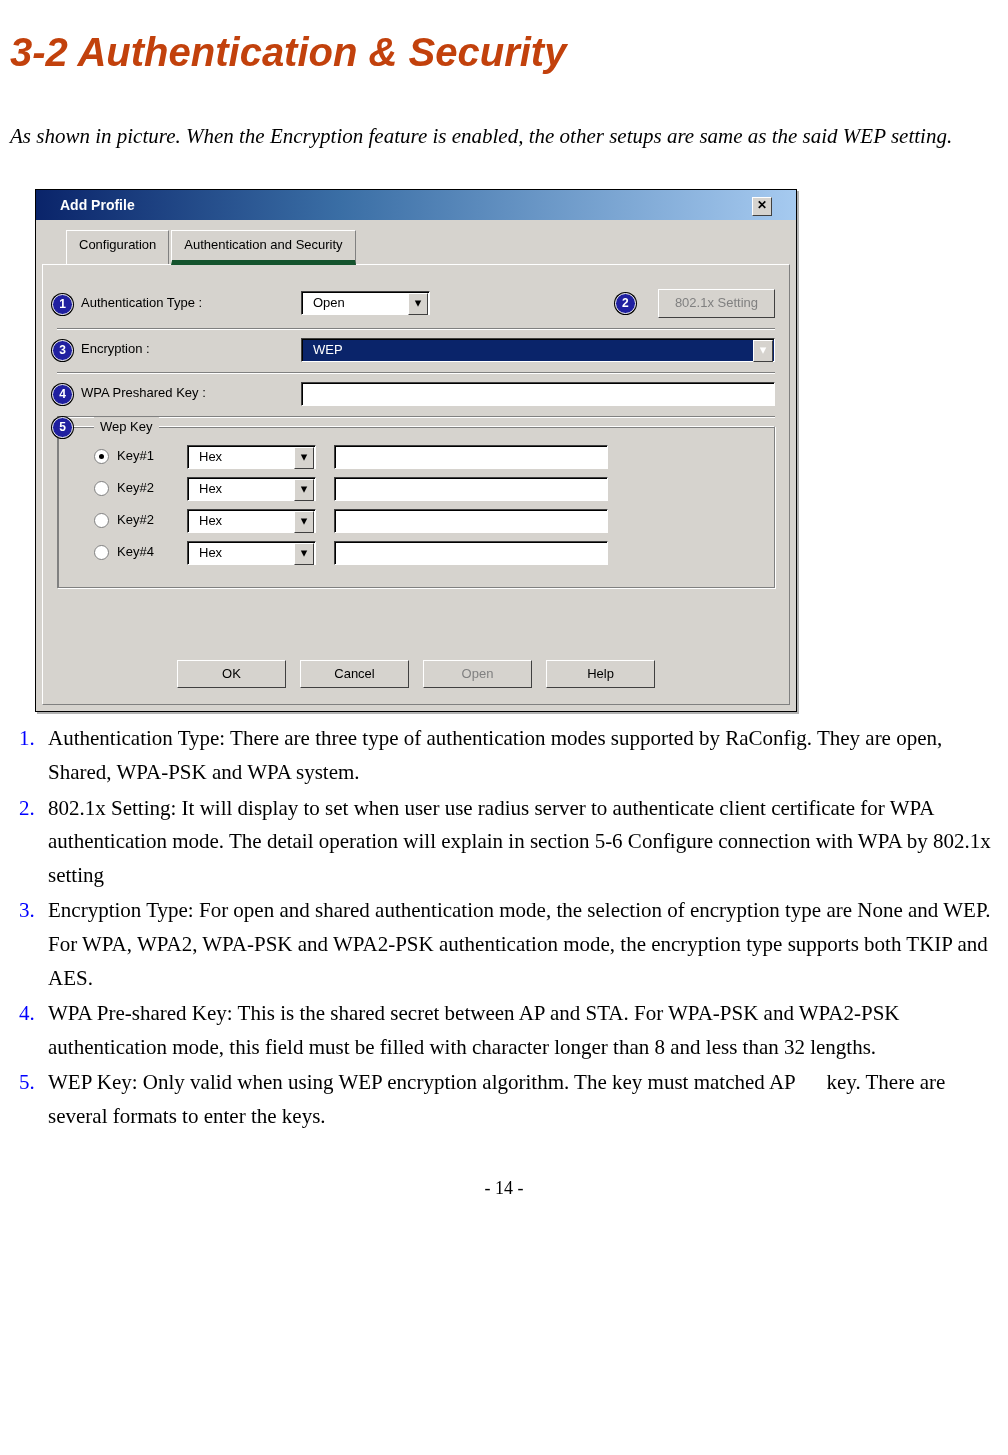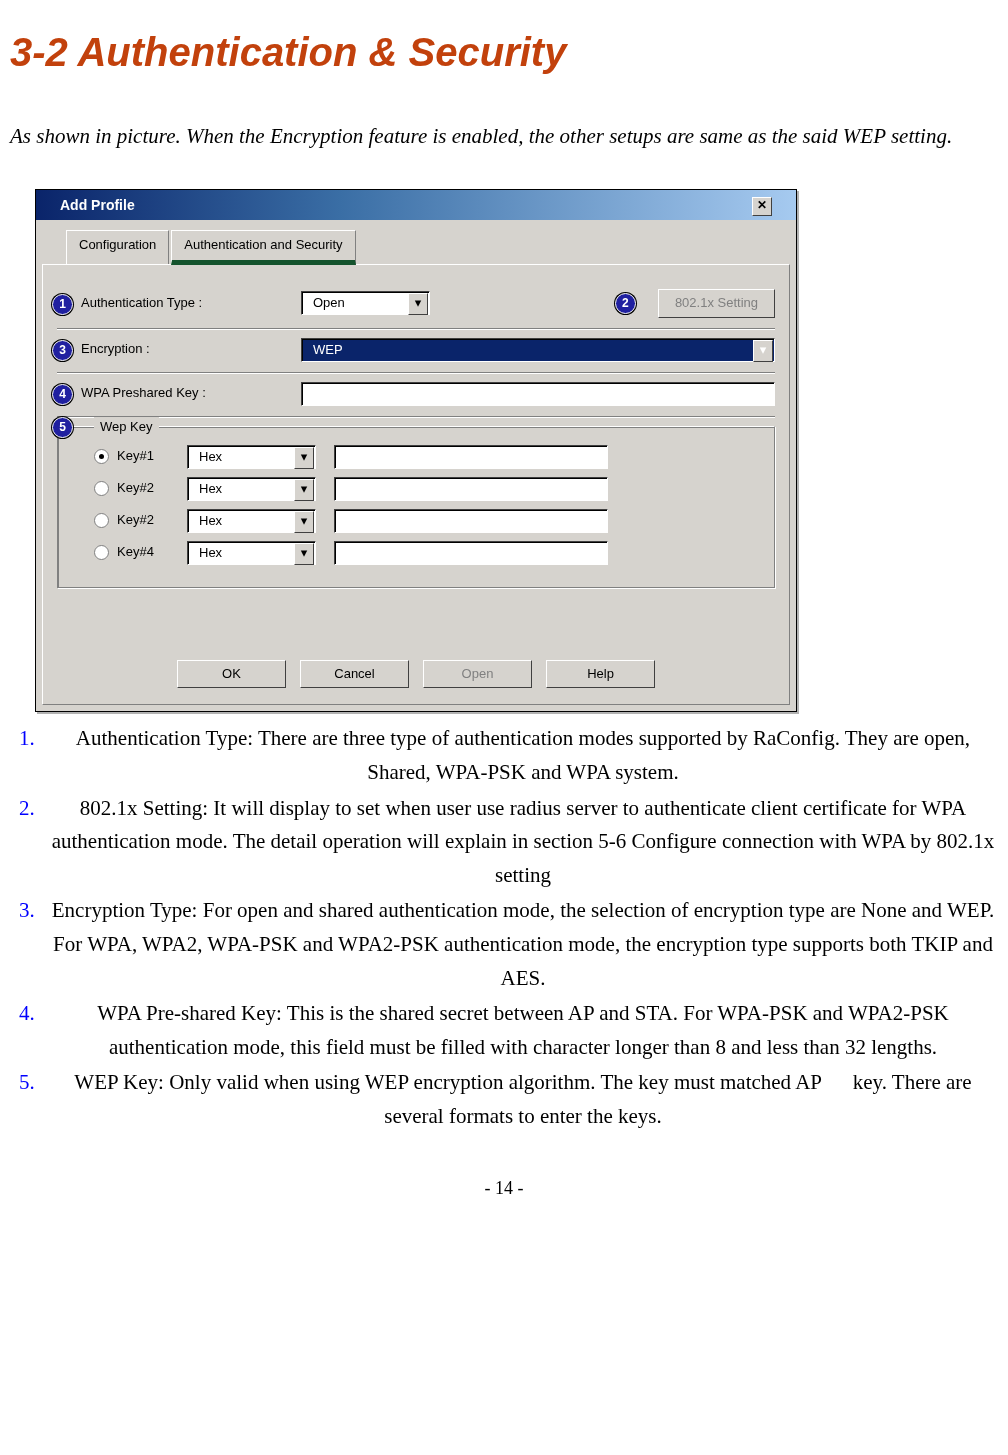--- a/index.html
+++ b/index.html
@@ -203,21 +203,20 @@
     }
     .hr-ridge {
       border-top: 1px solid #808080;
       border-bottom: 1px solid #fff;
       margin: 4px 0 2px 0;
       height: 0;
     }
     ol.mainlist {
       padding-left: 30px;
       margin: 4px 0 0 0;
-      text-align: center;
     }
     ol.mainlist > li {
       padding-left: 8px;
       margin-bottom: 2px;
     }
     ol.mainlist > li::marker {
       color: #0000ff;
     }
     ol.sublist {
       list-style-type: lower-roman;

